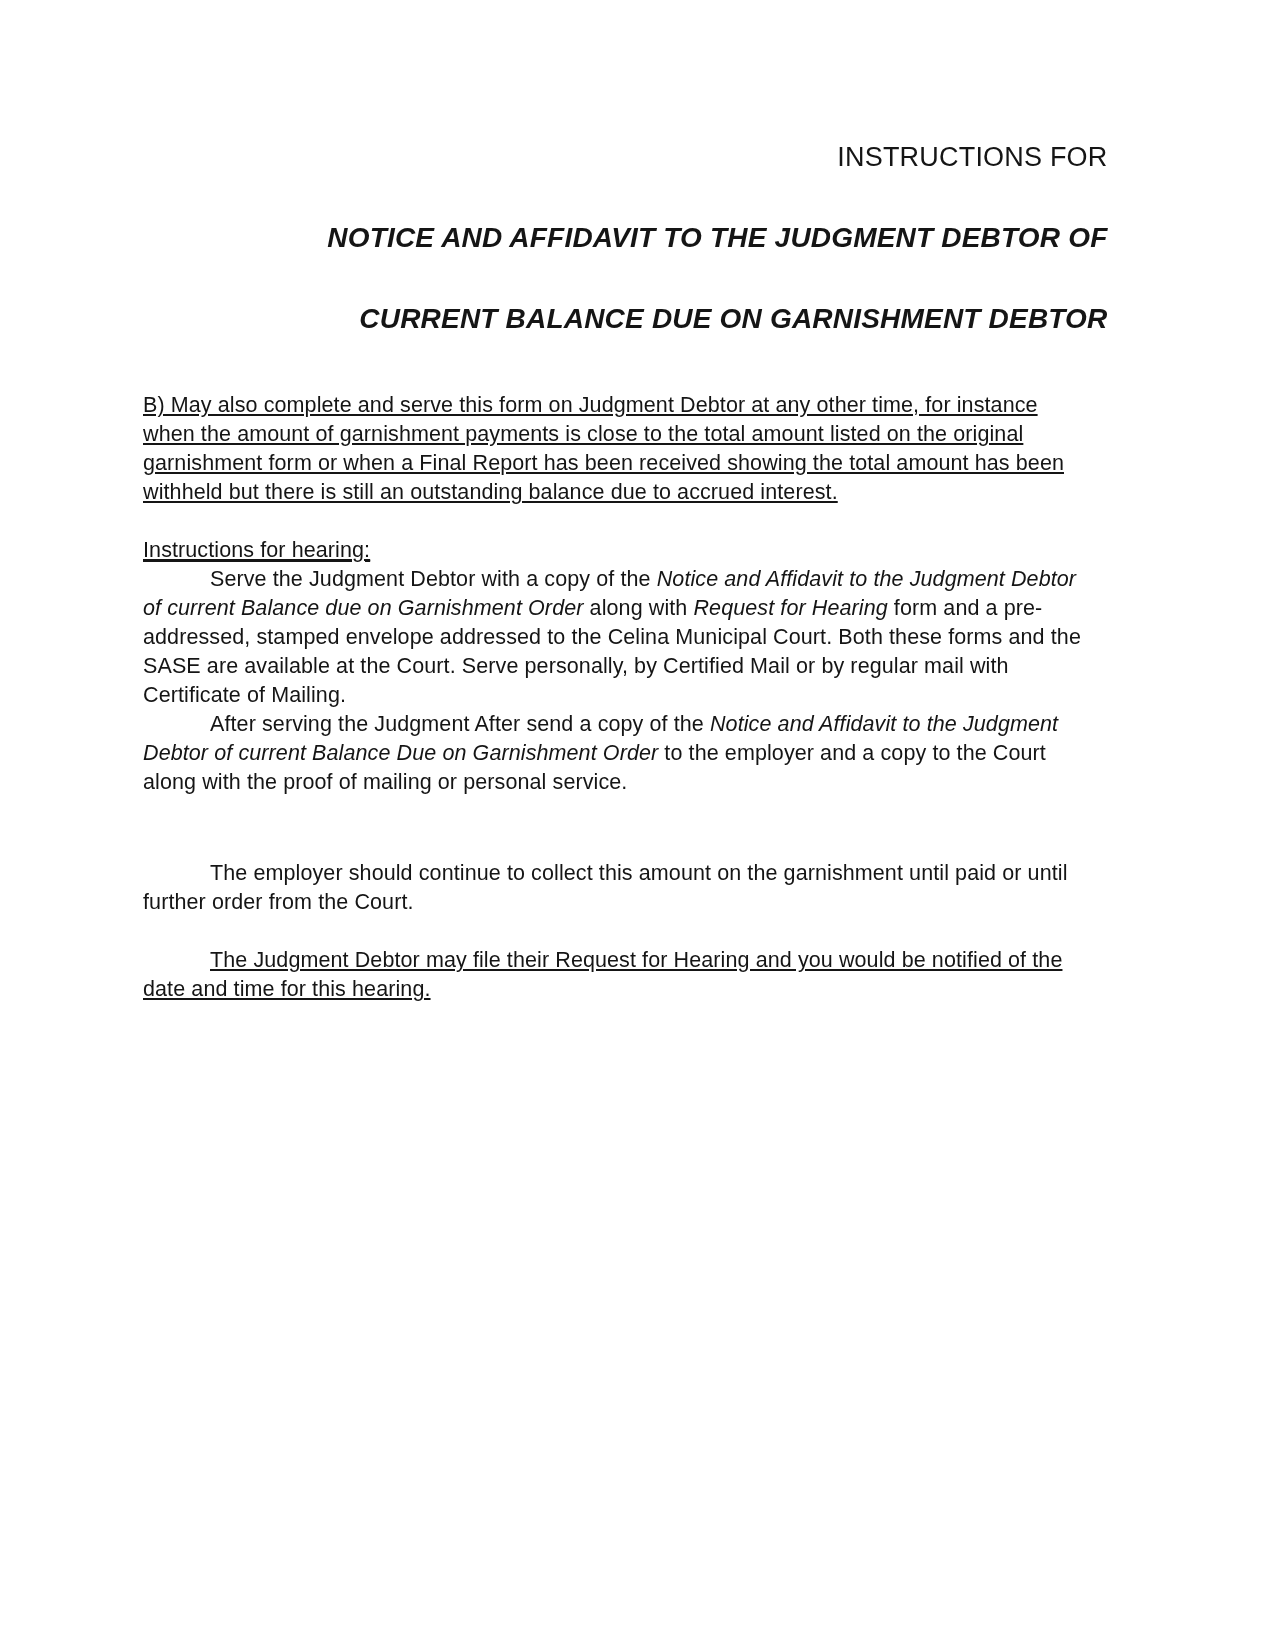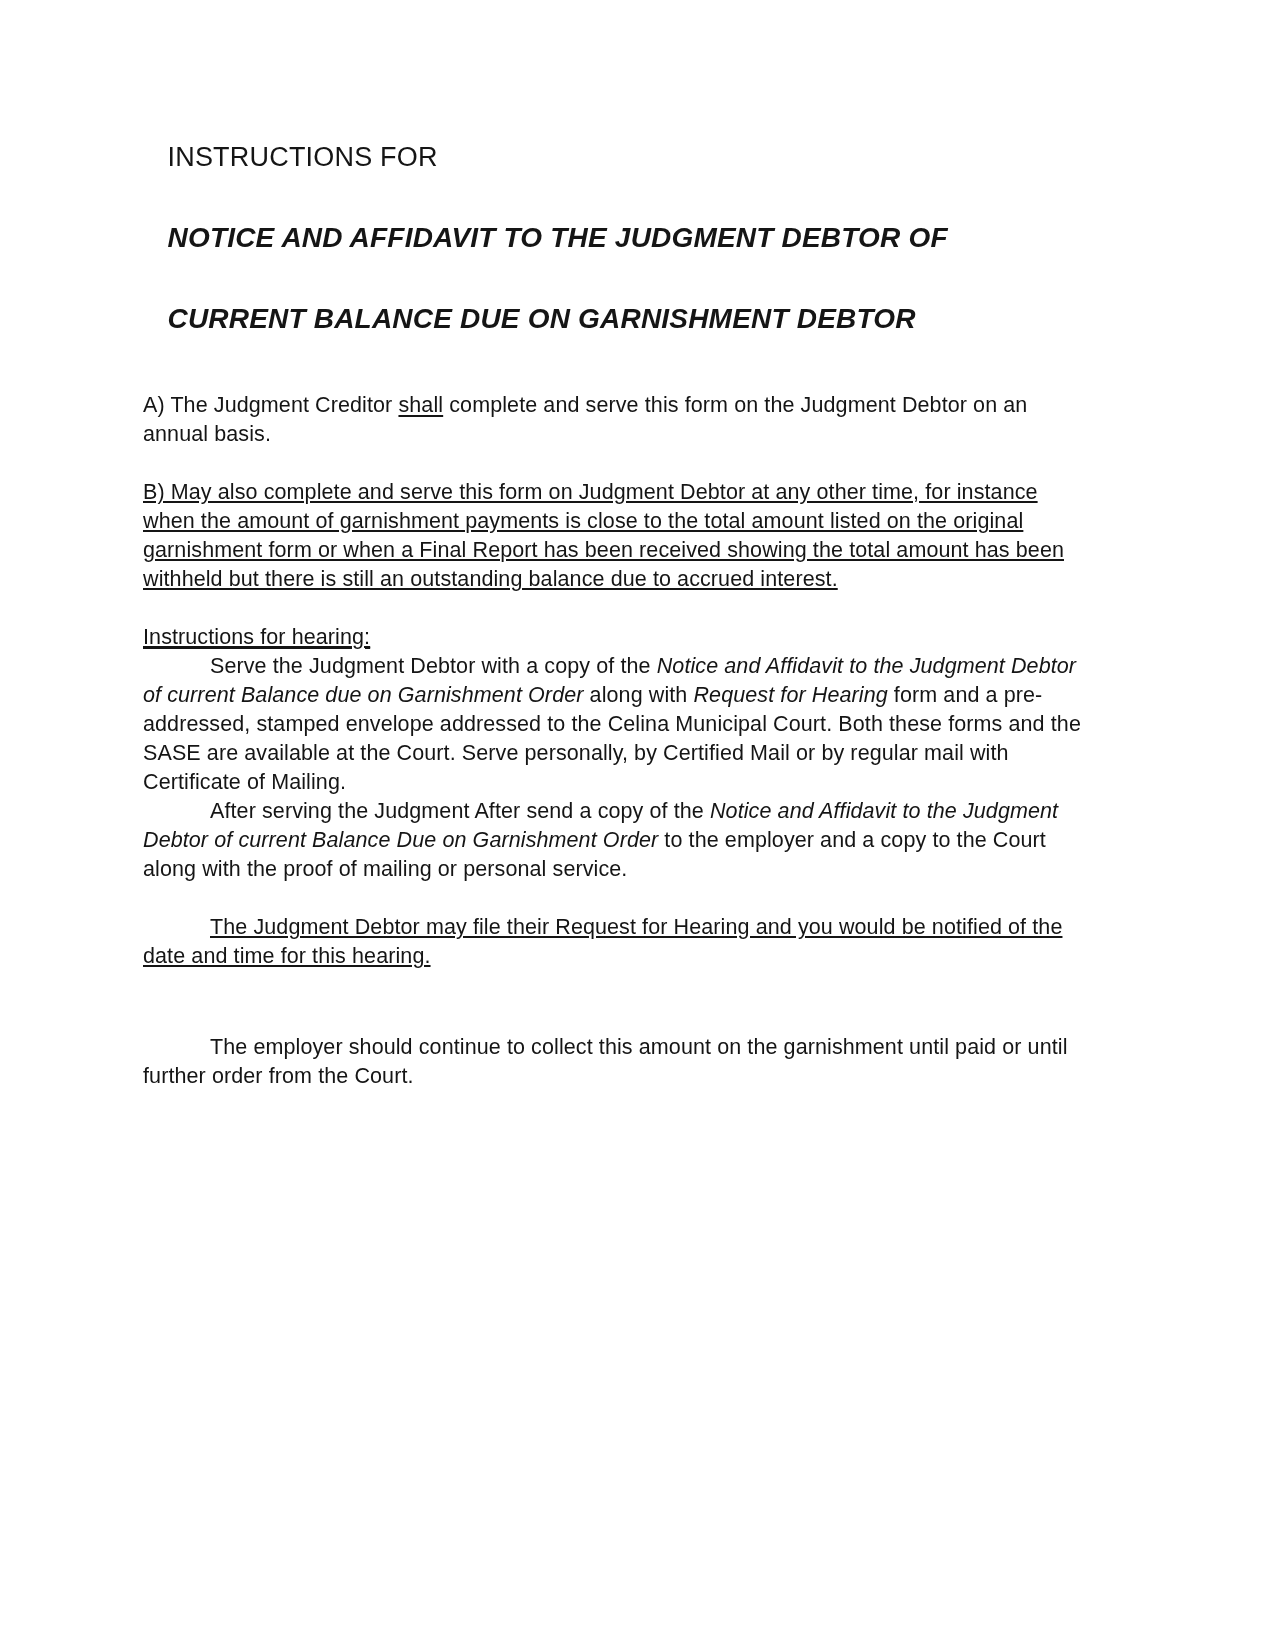--- a/index.html
+++ b/index.html
@@ -14,21 +14,21 @@
     color: #151515;
     position: relative;
     overflow: hidden;
   }
   .doc {
     padding: 140px 143px 0 143px;
     box-sizing: border-box;
     width: 100%;
   }
   .title-block {
-    text-align: left;
+    text-align: right;
     margin: 0 auto 54px auto;
     width: 940px;
   }
   .title-plain {
     font-size: 27px;
     font-weight: 400;
     line-height: 35px;
     letter-spacing: 0.2px;
   }
   .title-bold {
@@ -72,29 +72,28 @@
 <div class="doc">
 
   <div class="title-block">
     <div class="title-plain">INSTRUCTIONS FOR</div>
     <div class="title-bold">NOTICE AND AFFIDAVIT TO THE JUDGMENT DEBTOR OF</div>
     <div class="title-bold">CURRENT BALANCE DUE ON GARNISHMENT DEBTOR</div>
   </div>
 
   <div class="body-text">
 
-    <p><span>A) The Judgment Creditor </span><span class="u">shall</span><span> complete and serve this form on the Judgment Debtor on an annual basis.</span></p>
 
     <p class="para-gap">B) May also complete and serve this form on Judgment Debtor at any other time, for instance when the amount of garnishment payments is close to the total amount listed on the original garnishment form or when a Final Report has been received showing the total amount has been withheld but there is still an outstanding balance due to accrued interest.</p>
 
     <p class="para-gap"><span class="u">Instructions for hearing:</span></p>
 
     <p class="indent"><span>Serve the Judgment Debtor with a copy of the </span><span class="i">Notice and Affidavit to the Judgment Debtor of current Balance due on Garnishment Order</span><span> along with </span><span class="i">Request for Hearing</span><span> form and a pre-addressed, stamped envelope addressed to the Celina Municipal Court. Both these forms and the SASE are available at the Court. Serve personally, by Certified Mail or by regular mail with Certificate of Mailing.</span></p>
 
     <p class="indent"><span>After serving the Judgment After send a copy of the </span><span class="i">Notice and Affidavit to the Judgment Debtor of current Balance Due on Garnishment Order</span><span> to the employer and a copy to the Court along with the proof of mailing or personal service.</span></p>
 
+    <p class="indent para-biggap">The employer should continue to collect this amount on the garnishment until paid or until further order from the Court.</p>
+
     <p class="indent para-gap">The Judgment Debtor may file their Request for Hearing and you would be notified of the date and time for this hearing.</p>
-
-    <p class="indent para-biggap">The employer should continue to collect this amount on the garnishment until paid or until further order from the Court.</p>
 
   </div>
 
 </div>
 
 </body></html>

